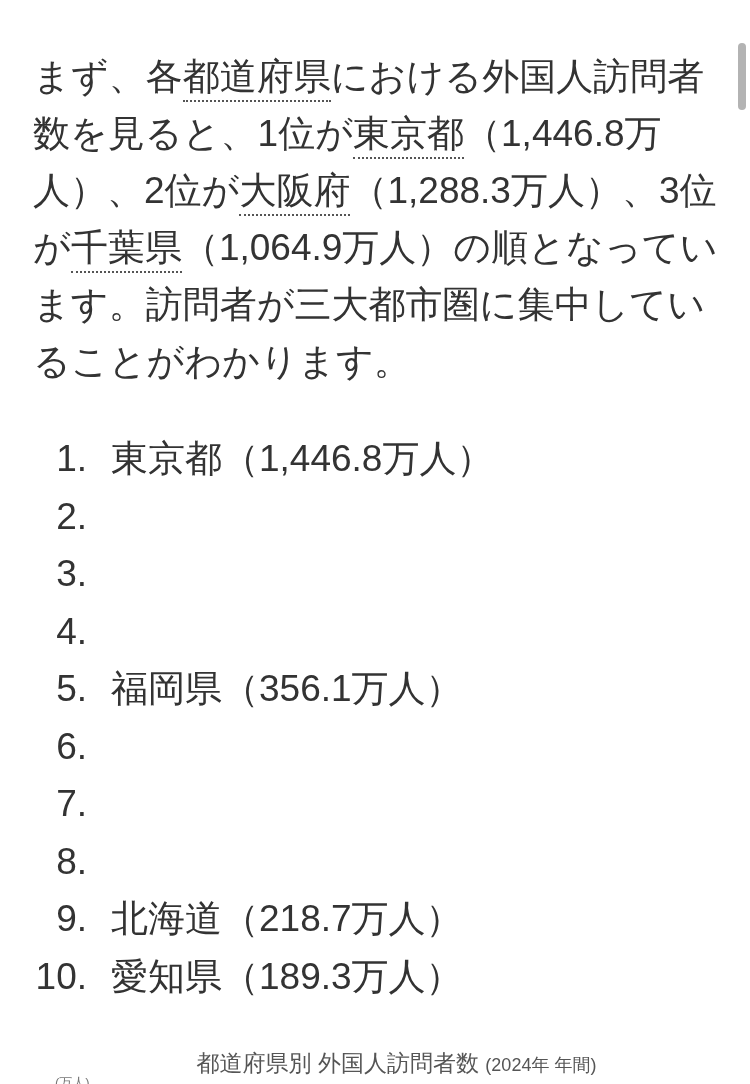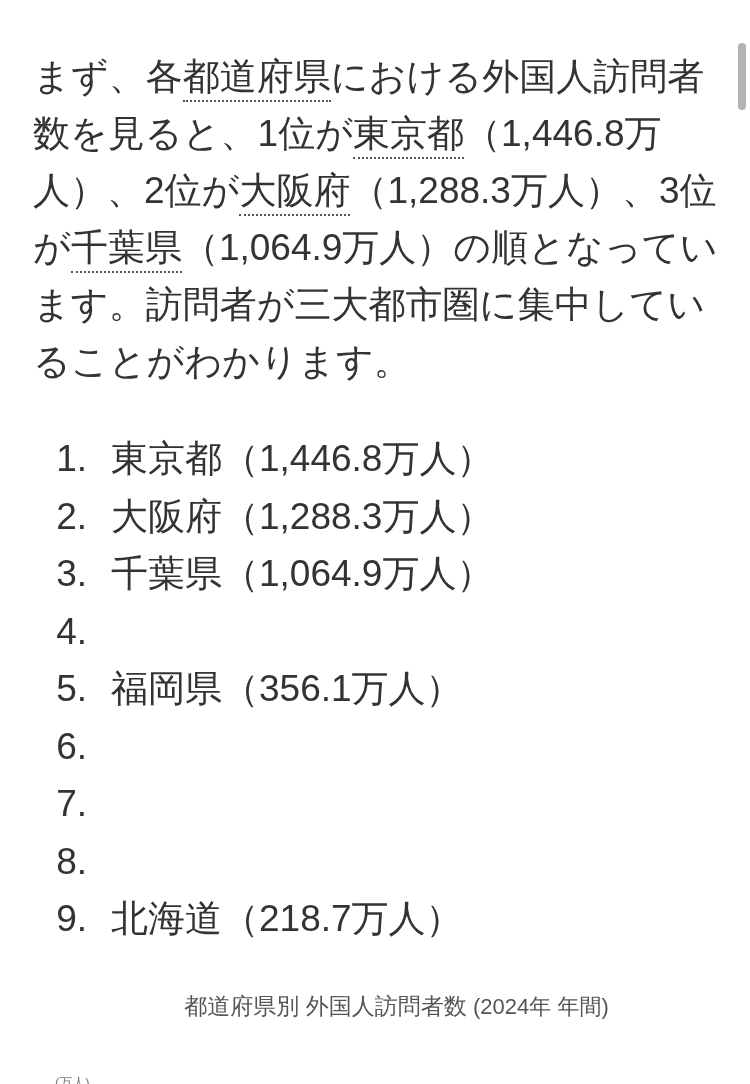--- a/index.html
+++ b/index.html
@@ -54,21 +54,21 @@
     margin-top: 44px;
     padding-left: 40px;
     text-align: center;
     color: #555555;
     font-size: 23px;
     line-height: 28px;
     white-space: nowrap;
   }
 
   .caption-sub {
-    font-size: 22px;
+    font-size: 18px;
     color: #555555;
   }
 
   .axis-unit {
     position: absolute;
     left: 55px;
     top: 1075px;
     font-size: 13px;
     color: #777777;
     line-height: 15px;
@@ -92,25 +92,23 @@
 
     <p class="intro"><span>まず、各</span><span class="term">都道府県</span><span>における外国人訪問者数を見ると、1位が</span><span class="term">東京都</span><span>（1,446.8万人）、2位が</span><span class="term">大阪府</span><span>（1,288.3万人）、3位が</span><span class="term">千葉県</span><span>（1,064.9万人）の順となっています。訪問者が三大都市圏に集中していることがわかります。</span></p>
 
     <div class="rank-list">
       <div class="rank-row">
         <span class="rank-num">1.</span>
         <span class="rank-txt"><span>東京都</span><span>（1,446.8万人）</span></span>
       </div>
       <div class="rank-row">
         <span class="rank-num">2.</span>
-        <span class="rank-txt"><span>大阪府</span><span>（1,288.3万人）</span></span>
       </div>
       <div class="rank-row">
         <span class="rank-num">3.</span>
-        <span class="rank-txt"><span>千葉県</span><span>（1,064.9万人）</span></span>
       </div>
       <div class="rank-row">
         <span class="rank-num">4.</span>
       </div>
       <div class="rank-row">
         <span class="rank-num">5.</span>
         <span class="rank-txt"><span>福岡県</span><span>（356.1万人）</span></span>
       </div>
       <div class="rank-row">
         <span class="rank-num">6.</span>
@@ -118,20 +116,24 @@
       <div class="rank-row">
         <span class="rank-num">7.</span>
       </div>
       <div class="rank-row">
         <span class="rank-num">8.</span>
       </div>
       <div class="rank-row">
         <span class="rank-num">9.</span>
         <span class="rank-txt"><span>北海道</span><span>（218.7万人）</span></span>
       </div>
+      <div class="rank-row">
+        <span class="rank-num">10.</span>
+        <span class="rank-txt"><span>愛知県</span><span>（189.3万人）</span></span>
+      </div>
     </div>
 
     <div class="caption">
       <span>都道府県別 外国人訪問者数</span>
       <span class="caption-sub">(2024年 年間)</span>
     </div>
 
   </div>
 
   <div class="axis-unit">(万人)</div>

